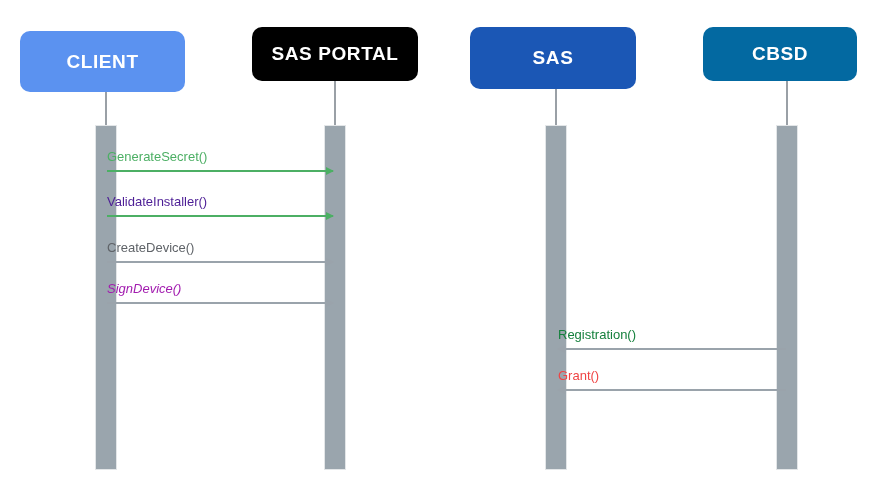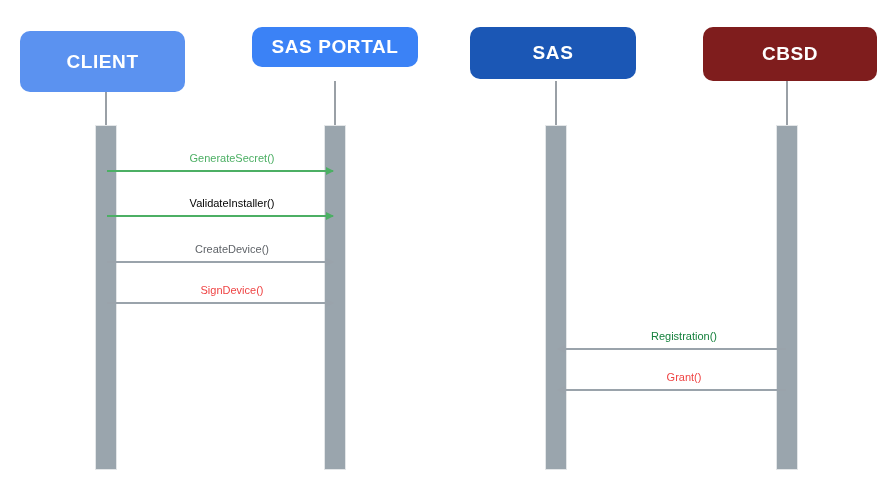--- a/index.html
+++ b/index.html
@@ -52,24 +52,23 @@
   }
   .message-line {
     position: absolute;
     left: 0;
     top: 0;
     height: 1.6px;
     width: 100%;
   }
   .message-label {
     position: absolute;
-    left: 12px;
+    left: 0;
     width: 100%;
-    text-align: center;
-    font-size: 11px;
+    font-size: 13px;
     bottom: 6px;
     white-space: nowrap;
     user-select: none;
   }
   .arrowhead {
     position: absolute;
     top: -3.5px;
     width: 0;
     height: 0;
   }
@@ -90,52 +89,52 @@
 <body>
 
 <div id="diagram-canvas">
     <div class="lifeline-stub" style="left: 105px; top: 81px; height: 44px; background: rgb(154, 160, 166);"></div>
     <div class="activation-bar" style="left: 95px; top: 125px; width: 22px; height: 345px; background: rgb(154, 165, 173);"></div>
     <div class="participant-box" style="left: 20px; top: 31px; width: 165px; height: 61px; background: rgb(91, 146, 240);">
       <span>CLIENT</span>
     </div>
     <div class="lifeline-stub" style="left: 334px; top: 81px; height: 44px; background: rgb(154, 160, 166);"></div>
     <div class="activation-bar" style="left: 324px; top: 125px; width: 22px; height: 345px; background: rgb(154, 165, 173);"></div>
-    <div class="participant-box" style="left: 252px; top: 27px; width: 166px; height: 40px; background: #3b82f6;">
+    <div class="participant-box" style="left: 252px; top: 27px; width: 166px; height: 54px; background: #000000;">
       <span>SAS PORTAL</span>
     </div>
     <div class="lifeline-stub" style="left: 555px; top: 81px; height: 44px; background: rgb(154, 160, 166);"></div>
     <div class="activation-bar" style="left: 545px; top: 125px; width: 22px; height: 345px; background: rgb(154, 165, 173);"></div>
-    <div class="participant-box" style="left: 470px; top: 27px; width: 166px; height: 52px; background: rgb(27, 87, 181);">
+    <div class="participant-box" style="left: 470px; top: 27px; width: 166px; height: 62px; background: rgb(27, 87, 181);">
       <span>SAS</span>
     </div>
     <div class="lifeline-stub" style="left: 786px; top: 81px; height: 44px; background: rgb(154, 160, 166);"></div>
     <div class="activation-bar" style="left: 776px; top: 125px; width: 22px; height: 345px; background: rgb(154, 165, 173);"></div>
-    <div class="participant-box" style="left: 703px; top: 27px; width: 174px; height: 54px; background: #7f1d1d;">
+    <div class="participant-box" style="left: 703px; top: 27px; width: 154px; height: 54px; background: #0369a1;">
       <span>CBSD</span>
     </div>
     <div class="message" style="left: 107px; top: 170px; width: 226px; color: rgb(76, 175, 100);">
       <div class="message-line" style="background: rgb(76, 175, 100);"></div>
       <div class="arrowhead right" style="color: rgb(76, 175, 100);"></div>
       <div class="message-label" style="color: rgb(76, 175, 100);">GenerateSecret()</div>
     </div>
     <div class="message" style="left: 107px; top: 215px; width: 226px; color: rgb(76, 175, 100);">
       <div class="message-line" style="background: rgb(76, 175, 100);"></div>
       <div class="arrowhead right" style="color: rgb(76, 175, 100);"></div>
-      <div class="message-label" style="color: #000000;">ValidateInstaller()</div>
+      <div class="message-label" style="color: #4c1d95;">ValidateInstaller()</div>
     </div>
     <div class="message" style="left: 107px; top: 261px; width: 226px; color: rgb(154, 163, 171);">
       <div class="message-line" style="background: rgb(154, 163, 171);"></div>
       <div class="arrowhead right" style="color: rgb(154, 163, 171);"></div>
       <div class="message-label" style="color: rgb(95, 99, 104); margin-top: 48px;">CreateDevice()</div>
     </div>
     <div class="message" style="left: 107px; top: 302px; width: 226px; color: rgb(154, 163, 171);">
       <div class="message-line" style="background: rgb(154, 163, 171);"></div>
       <div class="arrowhead right" style="color: rgb(154, 163, 171);"></div>
-      <div class="message-label" style="color: #ef4444;">SignDevice()</div>
+      <div class="message-label" style="color: #a21caf; font-style: italic;">SignDevice()</div>
     </div>
     <div class="message" style="left: 558px; top: 348px; width: 228px; color: rgb(154, 163, 171);">
       <div class="message-line" style="background: rgb(154, 163, 171);"></div>
       <div class="arrowhead left" style="color: rgb(154, 163, 171);"></div>
       <div class="message-label" style="color: #15803d;">Registration()</div>
     </div>
     <div class="message" style="left: 558px; top: 389px; width: 228px; color: rgb(154, 163, 171);">
       <div class="message-line" style="background: rgb(154, 163, 171);"></div>
       <div class="arrowhead left" style="color: rgb(154, 163, 171);"></div>
       <div class="message-label" style="color: #ef4444;">Grant()</div>

